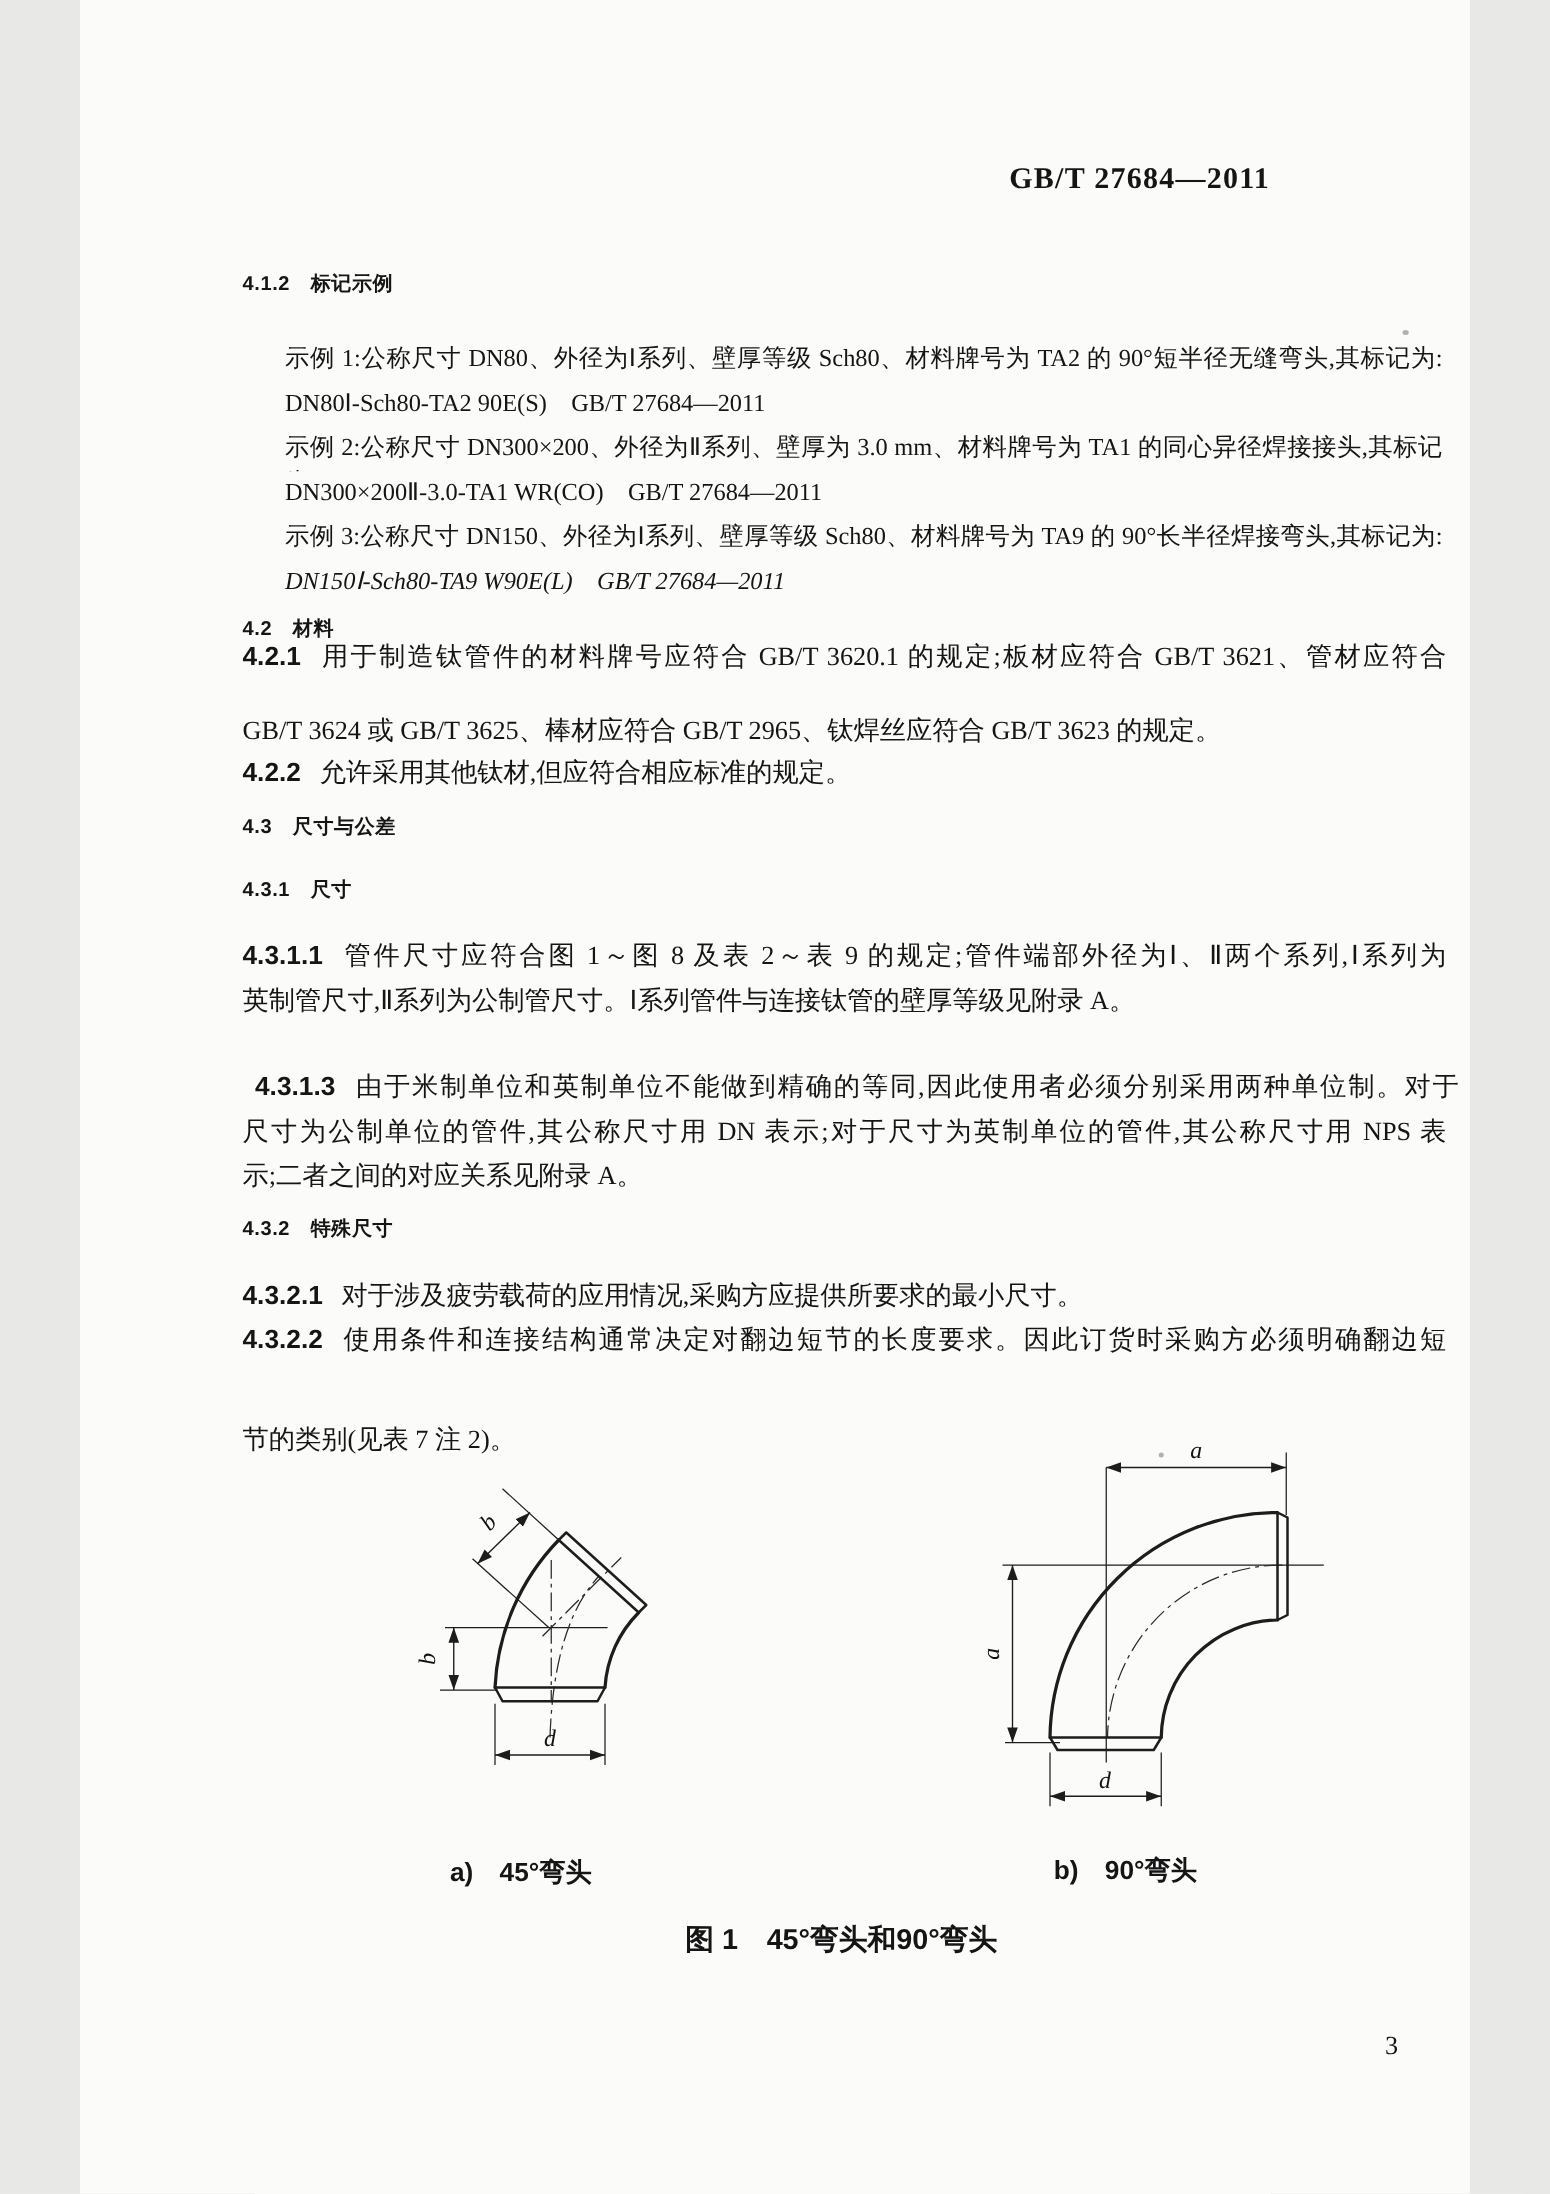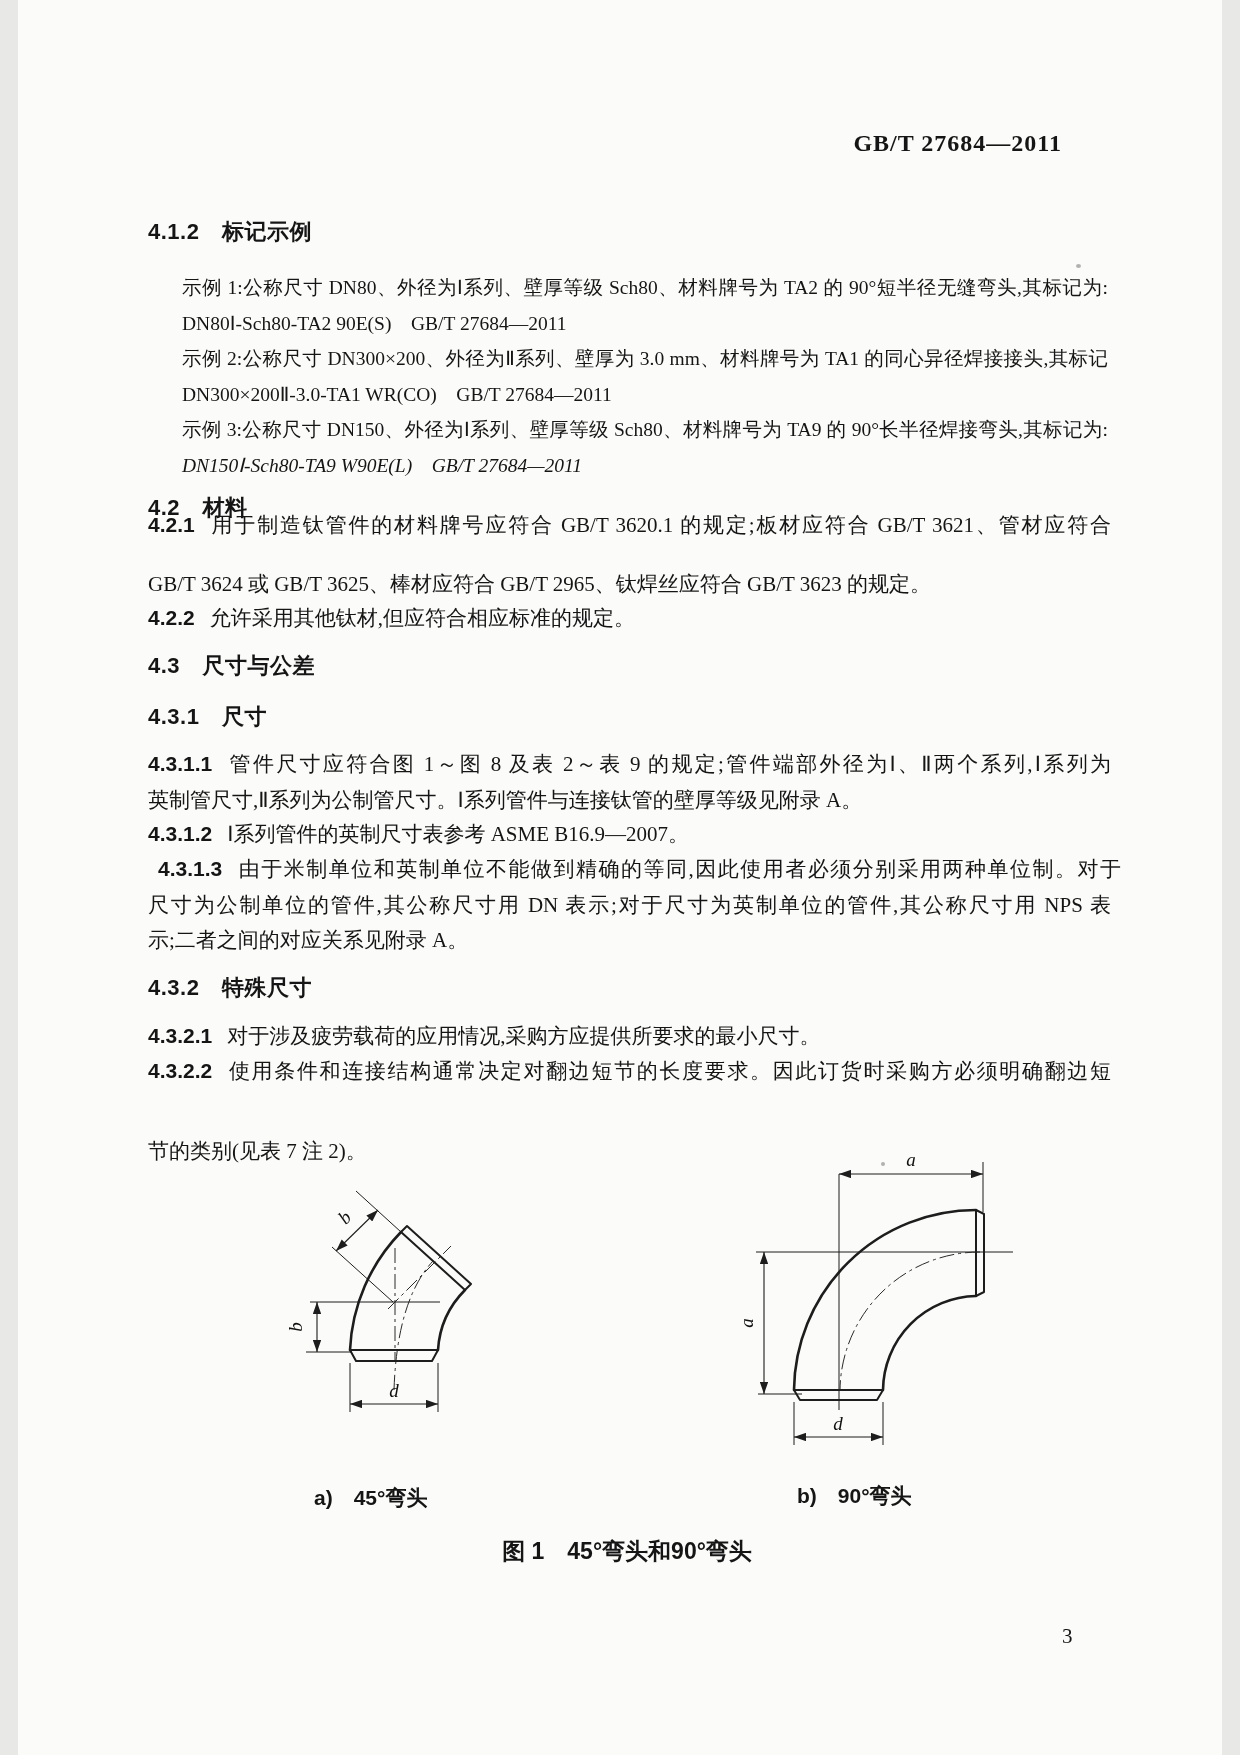--- a/index.html
+++ b/index.html
@@ -1,25 +1,25 @@
 <!DOCTYPE html>
 <html><head>
 <meta charset="utf-8">
 <style>
   html,body{margin:0;padding:0;background:#e8e8e6;}
-  .page{position:relative;width:1204px;height:1755px;margin:0 auto;background:#fbfbf9;overflow:hidden;
+  .page{position:relative;width:1112px;height:1755px;margin:0 auto;background:#fbfbf9;overflow:hidden;
         font-family:"Liberation Serif",serif;color:#151515;}
   .t{position:absolute;white-space:nowrap;}
   .serif{font-family:"Liberation Serif",serif;}
   .hd{font-family:"Liberation Sans",sans-serif;font-weight:700;}
   .body-line{font-size:21px;line-height:30px;}
   .ex-line{font-size:19.5px;line-height:28px;}
   .jl{white-space:normal;text-align:justify;text-align-last:justify;overflow:hidden;max-height:32px;}
   .num{font-family:"Liberation Sans",sans-serif;font-weight:700;margin-right:15px;}
-  .heading{font-size:22px;letter-spacing:.5px;}
+  .heading{font-size:16px;letter-spacing:.5px;}
   .header-std{font-size:24px;font-weight:700;letter-spacing:1px;}
   .figcap{font-size:23px;}
   .subcap{font-size:21px;}
   .pageno{font-size:21px;}
   .speck{position:absolute;background:rgba(40,40,40,.35);border-radius:50%;}
   svg text{font-family:"Liberation Serif",serif;font-style:italic;font-size:19px;fill:#111;}
   svg .pipe{stroke:#1d1d1d;stroke-width:2.6;fill:none;stroke-linecap:round;}
   svg .band{stroke:#1d1d1d;stroke-width:2;fill:none;stroke-linejoin:round;}
   svg .dim{stroke:#1d1d1d;stroke-width:1.1;fill:none;}
   svg .ext{stroke:#1d1d1d;stroke-width:1;fill:none;}
@@ -50,23 +50,20 @@
     <span class="num">4.2.2</span><span>允许采用其他钛材,但应符合相应标准的规定。</span>
   </div>
 
   <div class="t hd heading" style="top:651px;left:130px;">4.3　尺寸与公差</div>
   <div class="t hd heading" style="top:702px;left:130px;">4.3.1　尺寸</div>
 
   <div class="t serif body-line jl" style="top:749px;left:130px;width:963px;">
     <span class="num">4.3.1.1</span><span>管件尺寸应符合图 1～图 8 及表 2～表 9 的规定;管件端部外径为Ⅰ、Ⅱ两个系列,Ⅰ系列为</span>
   </div>
   <div class="t serif body-line" style="top:785px;left:130px;">英制管尺寸,Ⅱ系列为公制管尺寸。Ⅰ系列管件与连接钛管的壁厚等级见附录 A。</div>
-  <div class="t serif body-line" style="top:819px;left:130px;">
-    <span class="num">4.3.1.2</span><span>Ⅰ系列管件的英制尺寸表参考 ASME B16.9—2007。</span>
-  </div>
   <div class="t serif body-line jl" style="top:854px;left:140px;width:963px;">
     <span class="num">4.3.1.3</span><span>由于米制单位和英制单位不能做到精确的等同,因此使用者必须分别采用两种单位制。对于</span>
   </div>
   <div class="t serif body-line jl" style="top:890px;left:130px;width:963px;">尺寸为公制单位的管件,其公称尺寸用 DN 表示;对于尺寸为英制单位的管件,其公称尺寸用 NPS 表</div>
   <div class="t serif body-line" style="top:925px;left:130px;">示;二者之间的对应关系见附录 A。</div>
 
   <div class="t hd heading" style="top:973px;left:130px;">4.3.2　特殊尺寸</div>
   <div class="t serif body-line" style="top:1021px;left:130px;">
     <span class="num">4.3.2.1</span><span>对于涉及疲劳载荷的应用情况,采购方应提供所要求的最小尺寸。</span>
   </div>

